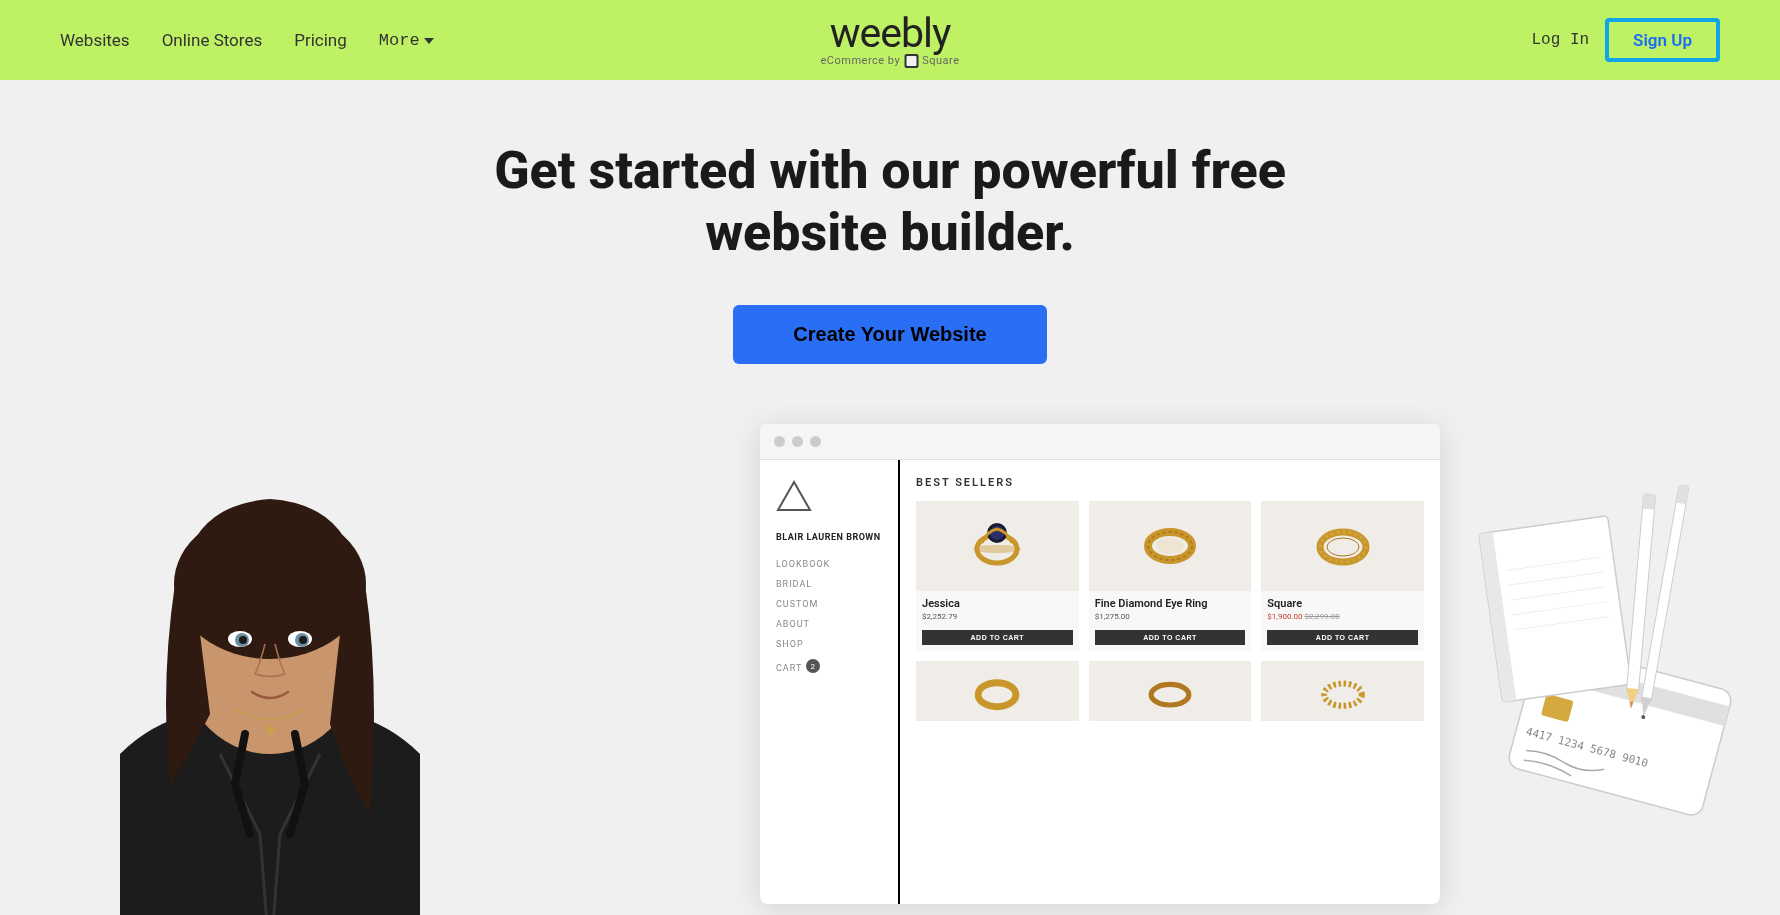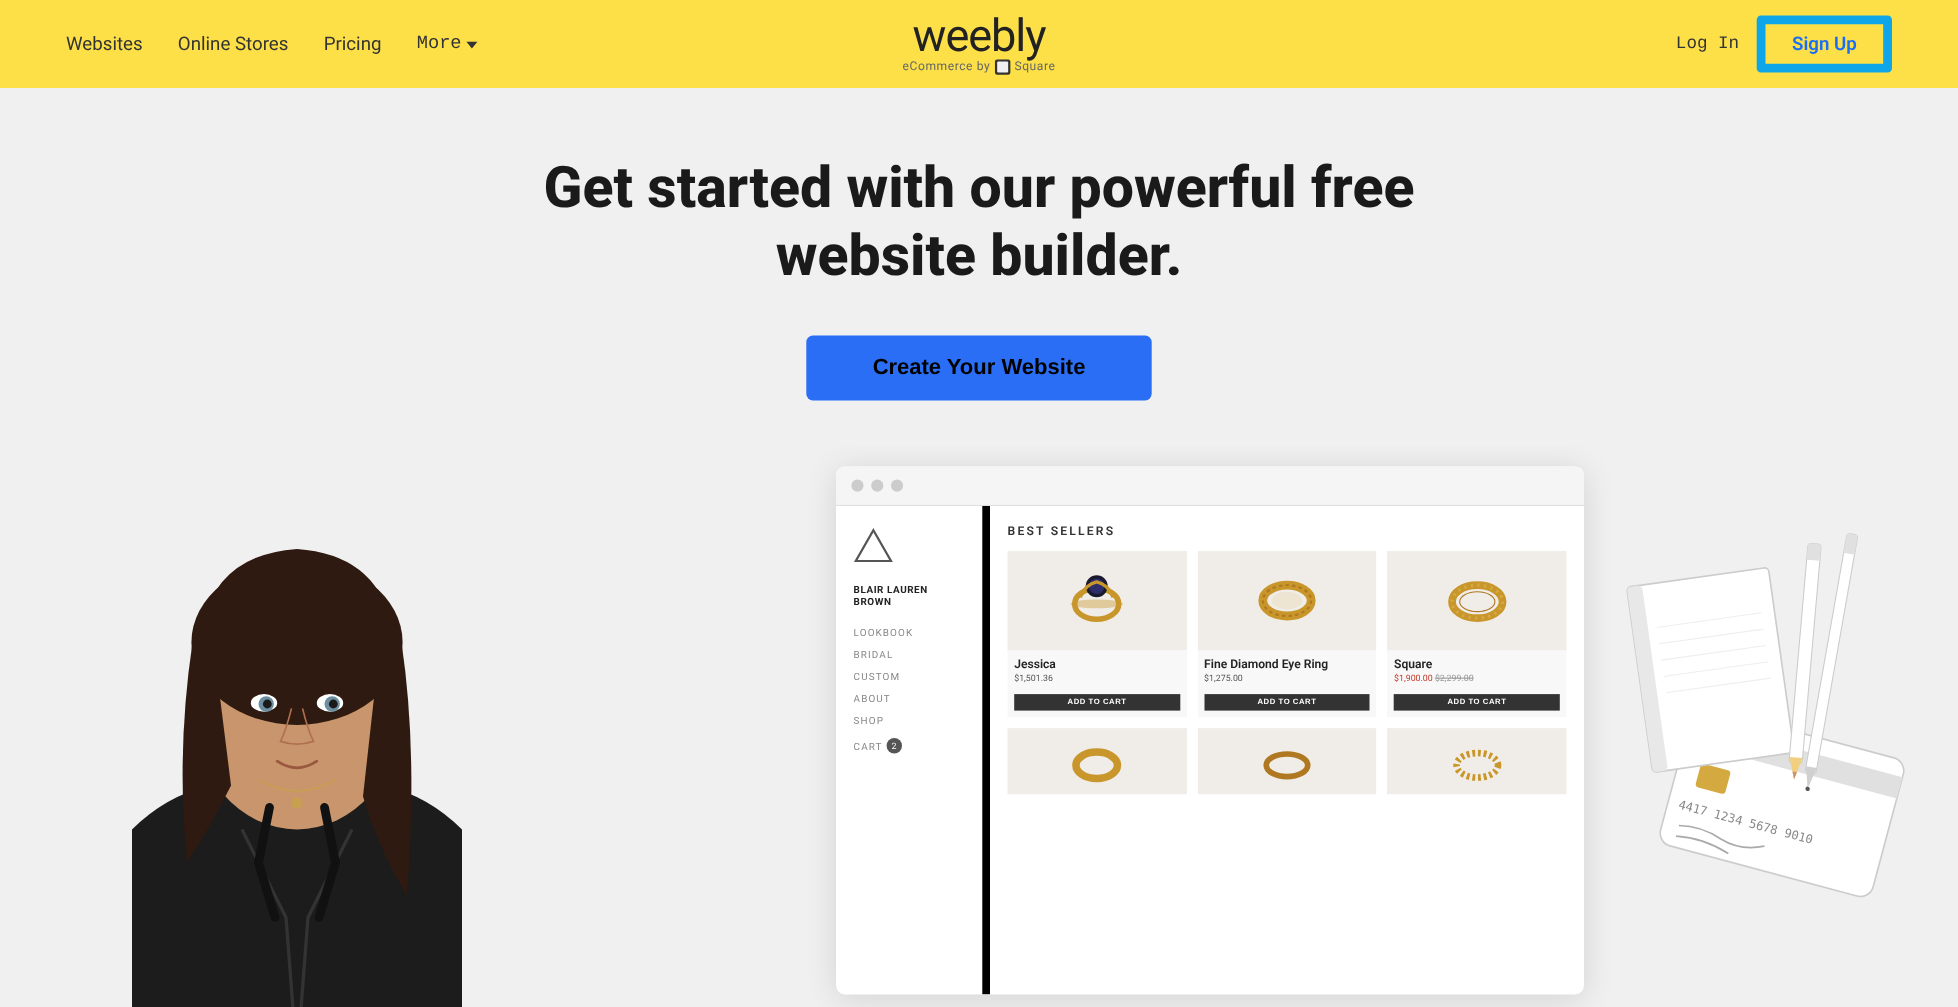--- a/index.html
+++ b/index.html
@@ -10,21 +10,21 @@
       overflow: hidden;
     }
 
     
     nav {
       display: flex;
       align-items: center;
       justify-content: space-between;
       padding: 0 60px;
       height: 80px;
-      background: #fde047;
+      background: #bef264;
       position: relative;
       z-index: 10;
     }
     .nav-left {
       display: flex;
       align-items: center;
       gap: 32px;
     }
     .nav-left a {
       text-decoration: none;
@@ -92,21 +92,21 @@
       text-decoration: none;
       color: #333;
       font-size: 16px;
       font-family: Liberation Mono, monospace;
     }
     .nav-right .signup {
       text-decoration: none;
       color: #1a6ef5;
       font-size: 17px;
       font-weight: 600;
-      border: 8px solid #0ea5e9;
+      border: 4px solid #0ea5e9;
       padding: 8px 24px;
       border-radius: 4px;
     }
 
     
     .hero {
       text-align: center;
       padding: 60px 4px 40px;
       position: relative;
     }
@@ -184,21 +184,21 @@
       border-radius: 50%;
       background: #ccc;
     }
     .browser-content {
       display: flex;
       height: calc(100% - 36px);
     }
     .sidebar-nav {
       width: 140px;
       padding: 20px 16px;
-      border-right: 7px solid #000000;
+      border-right: 2px solid #000000;
     }
     .sidebar-logo {
       margin-bottom: 16px;
     }
     .triangle-logo {
       width: 36px;
       height: 32px;
     }
     .sidebar-brand {
       font-size: 9px;
@@ -421,21 +421,21 @@
               <svg class="ring-svg" viewBox="0 0 70 70">
                 <ellipse cx="35" cy="38" rx="20" ry="14" fill="none" stroke="#c8962a" stroke-width="5"></ellipse>
                 <circle cx="35" cy="22" r="10" fill="#1a1a2e"></circle>
                 <circle cx="35" cy="22" r="7" fill="#2d2d6b"></circle>
                 <ellipse cx="35" cy="38" rx="24" ry="4" fill="#c8962a" opacity="0.4"></ellipse>
                 <path d="M20,32 Q25,20 35,18 Q45,20 50,32" fill="none" stroke="#c8962a" stroke-width="3"></path>
               </svg>
             </div>
             <div class="product-info">
               <div class="product-name">Jessica</div>
-              <div class="product-price">$1,501.36</div>
+              <div class="product-price">$2,252.79</div>
               <button class="add-to-cart-btn">ADD TO CART</button>
             </div>
           </div>
 
           <div class="product-card">
             <div class="product-img">
               <svg class="ring-svg" viewBox="0 0 70 70">
                 <ellipse cx="35" cy="35" rx="22" ry="14" fill="none" stroke="#c8962a" stroke-width="8"></ellipse>
                 <ellipse cx="35" cy="35" rx="14" ry="8" fill="#e8d5a0" opacity="0.3"></ellipse>
                 <ellipse cx="35" cy="35" rx="22" ry="14" fill="none" stroke="#b07820" stroke-width="2" stroke-dasharray="3,3"></ellipse>

